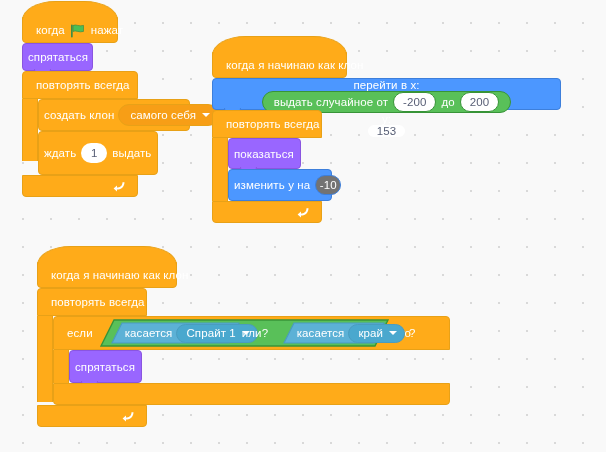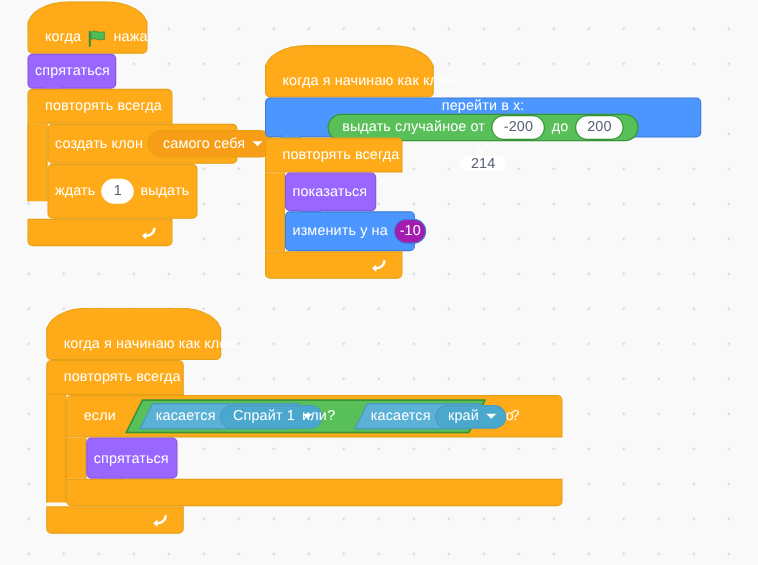--- a/index.html
+++ b/index.html
@@ -97,21 +97,21 @@
     background:#fff;color:#575e75;
     border-radius:12px;
     height:20px;min-width:26px;
     padding:0 9px;
     display:inline-flex;align-items:center;justify-content:center;
     font-size:11.5px;
     margin:0 5px;
     box-sizing:border-box;
   }
   .val.ov-green{border:1px solid #389438;}
-  .val.ov-blue{background:#a21caf;color:#fff;border:1px solid #3d7fdb;}
+  .val.ov-blue{background:#737373;color:#fff;border:1px solid #3d7fdb;}
 
   
   .dd{
     border-radius:13px;
     height:22px;
     padding:0 8px 0 11px;
     display:inline-flex;align-items:center;gap:6px;
     font-size:11.5px;color:#fff;
     margin:0 4px;
     box-sizing:border-box;
@@ -213,21 +213,21 @@
     <div class="blk c-motion stack" style="width:349px;height:32px;border-radius:4px;flex-direction:column;">
       <div class="bump"></div>
       <span class="txt">перейти в x:</span>
       <span class="blk c-oper" style="height:24px;border-radius:12px;padding:0 6px 0 11px;margin:0 5px;align-items:center;justify-content:flex-end;">
         <span class="txt">выдать случайное от</span>
         <span class="val ov-green">-200</span>
         <span class="txt">до</span>
         <span class="val ov-green">200</span>
       </span>
       <span class="txt">y:</span>
-      <span class="val">214</span>
+      <span class="val">153</span>
     </div>
 
     <div class="cblock">
       <div class="blk c-ctrl c-head" style="width:110px;">
         <span class="txt">повторять всегда</span>
       </div>
       <div class="c-body">
         <div class="blk c-ctrl c-arm" style="height:63px;border-top:none;border-bottom:none;border-radius:0;"></div>
         <div class="c-slot">
           <div class="blk c-looks stack" style="width:73px;height:31px;">

